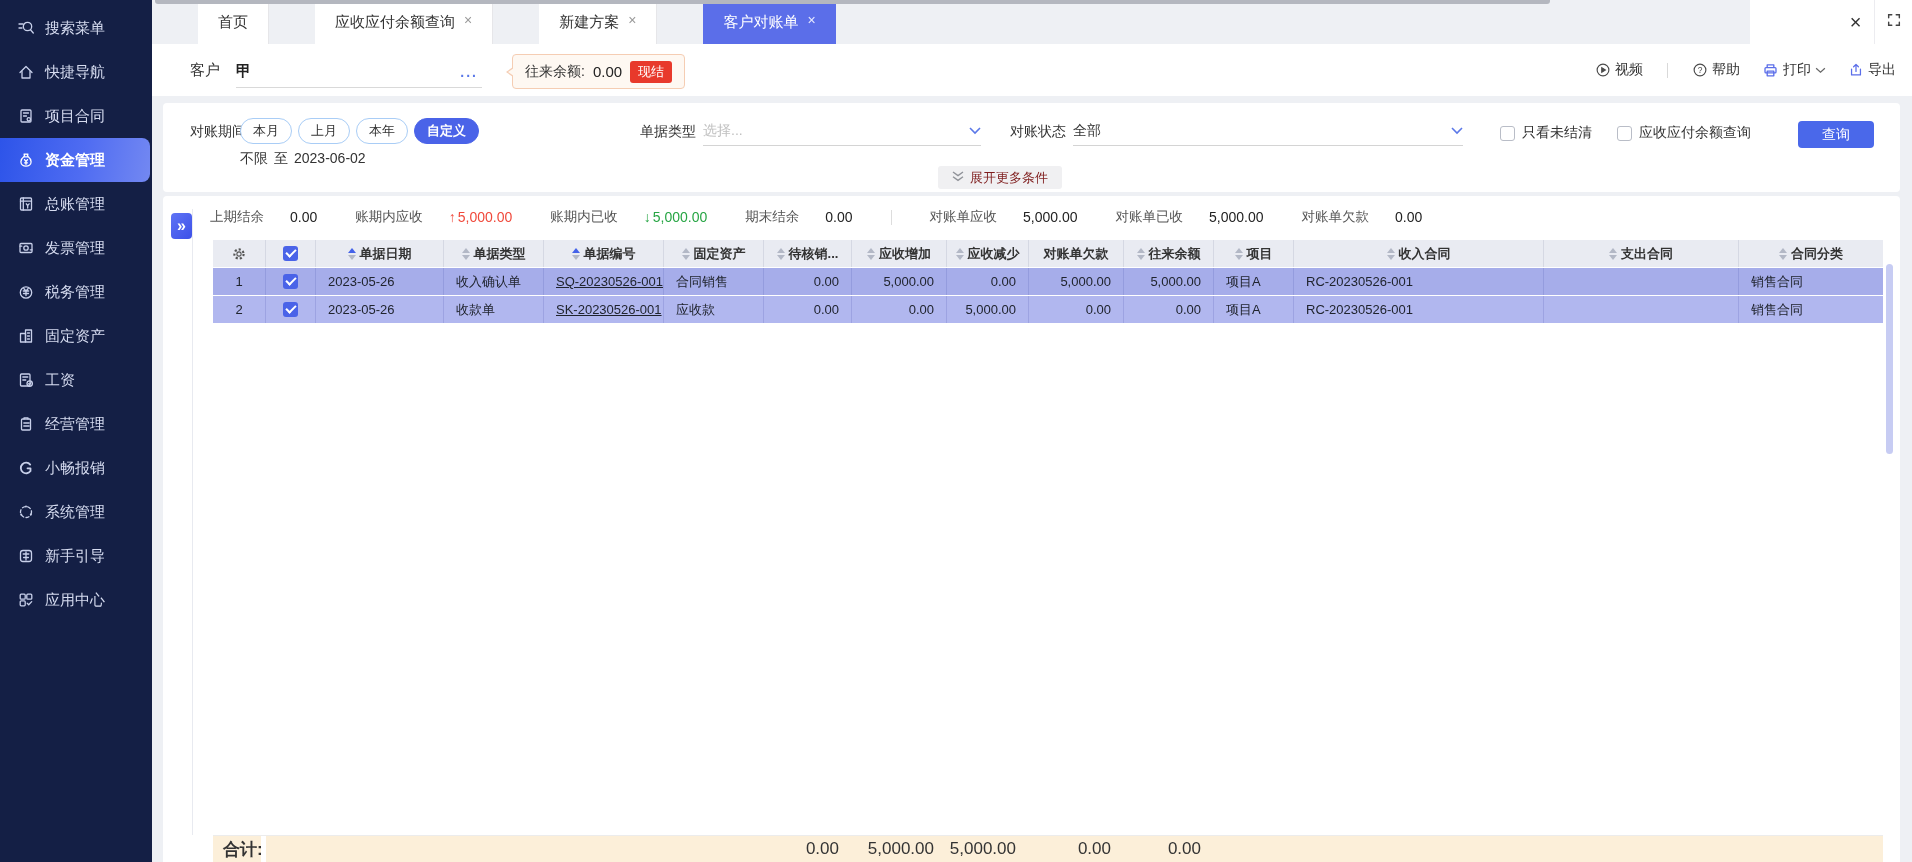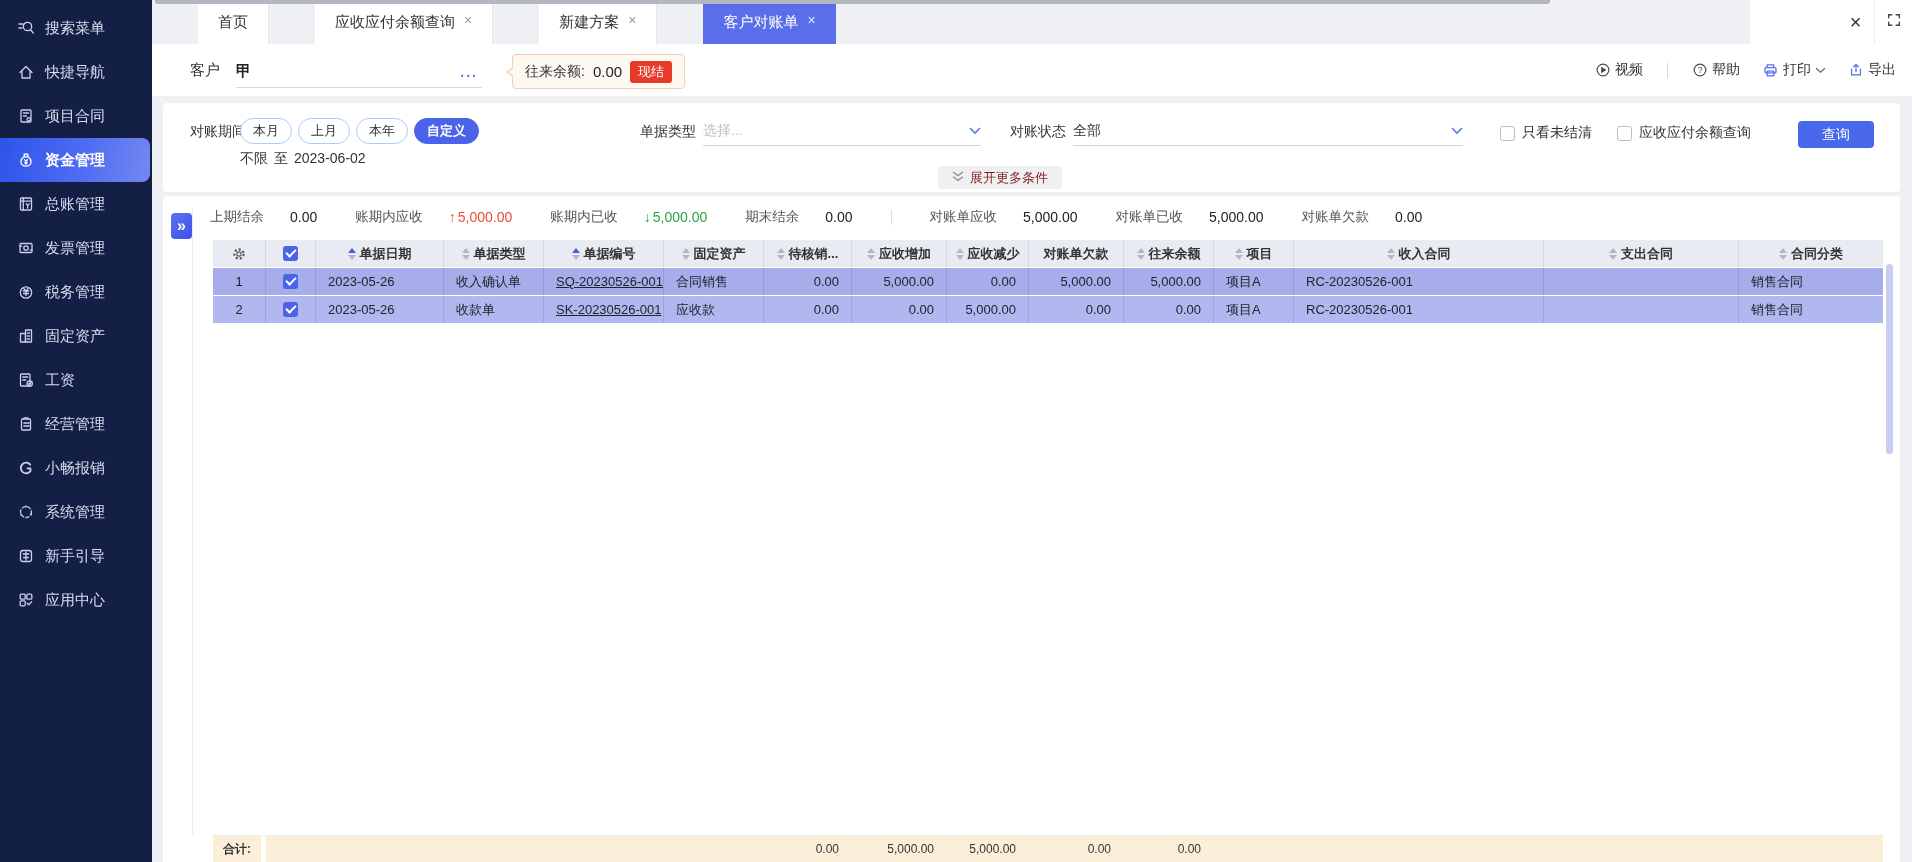--- a/index.html
+++ b/index.html
@@ -89,21 +89,21 @@
   .td{display:flex;align-items:center;font-size:13px;color:#20242e;overflow:hidden;white-space:nowrap;padding-left:12px;}
   .td + .td{border-left:1px solid rgba(86,94,180,.22);}
   .td.ctr{justify-content:center;padding-left:0;}
   .td.num{justify-content:flex-end;padding-left:0;padding-right:12px;}
   .doclink{color:#20242e;text-decoration:underline;}
   .cb{width:15px;height:15px;border-radius:3px;background:#4a63e8;display:inline-flex;align-items:center;justify-content:center;}
   .cb .tick{width:8px;height:4px;border-left:2px solid #fff;border-bottom:2px solid #fff;transform:rotate(-45deg);margin-top:-3px;}
   .gear-ico svg{display:block;}
   .pre-foot{position:absolute;left:50px;width:1670px;bottom:26px;height:1px;background:#ececec;}
   .tfoot{position:absolute;left:50px;bottom:0;width:1670px;height:26px;background:#fcefd9;}
-  .tfoot .td{font-size:12px;color:#333;border-left:none;}
+  .tfoot .td{font-size:17px;color:#333;border-left:none;}
   .tfoot .td.lab{font-weight:bold;padding-left:10px;}
   .fgap{position:absolute;left:48px;top:0;bottom:0;width:5px;background:#fff;}
   .vscroll{position:absolute;right:7px;top:68px;width:7px;height:190px;background:#c7ccf3;border-radius:4px;}
 </style>
 </head>
 <body>
 
 <div class="app">
   <div class="top-thumb"></div>
 

